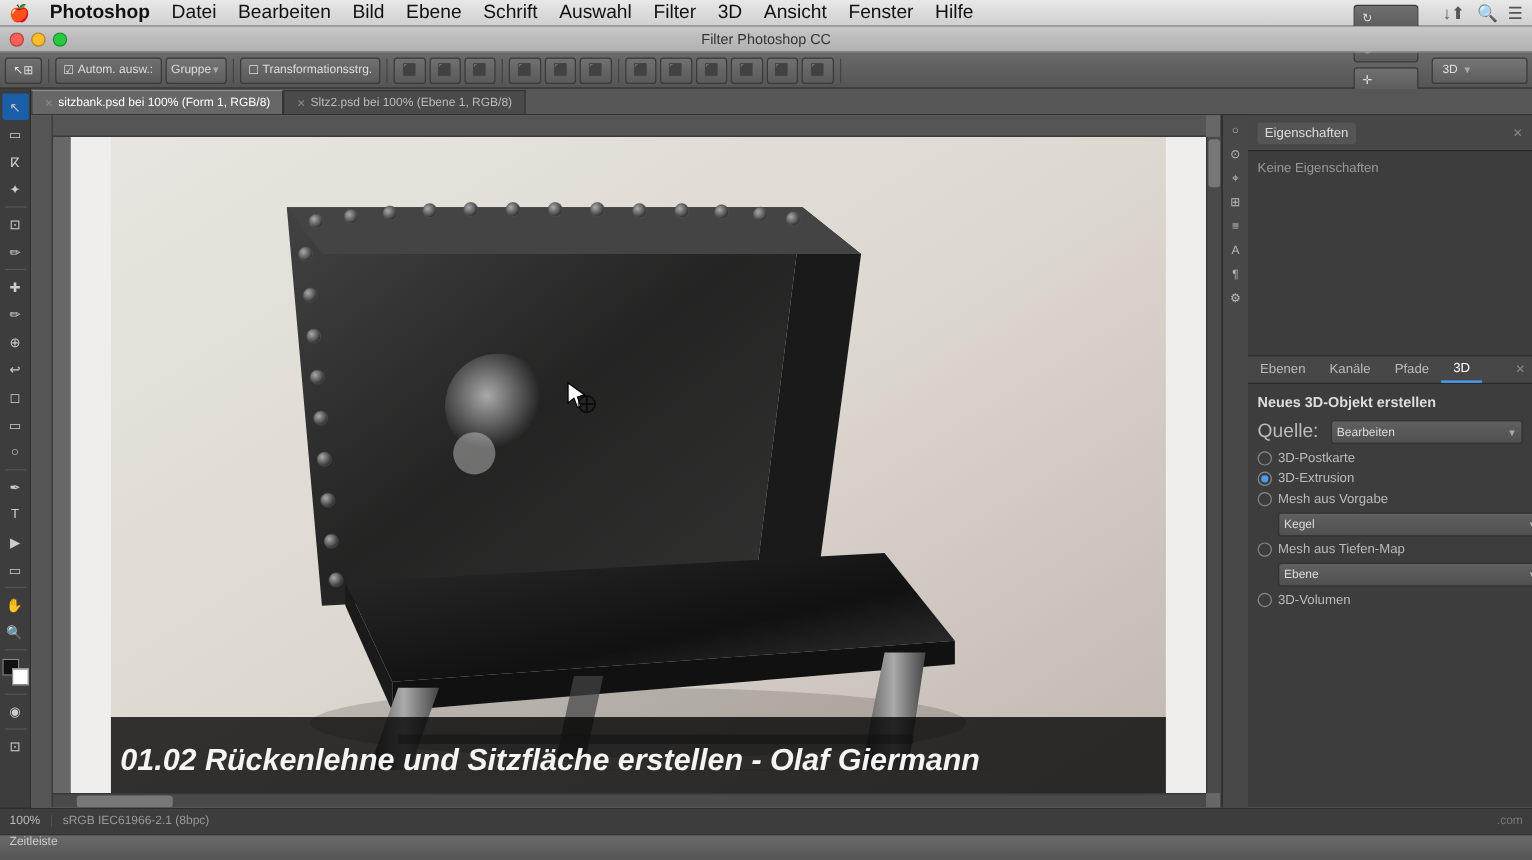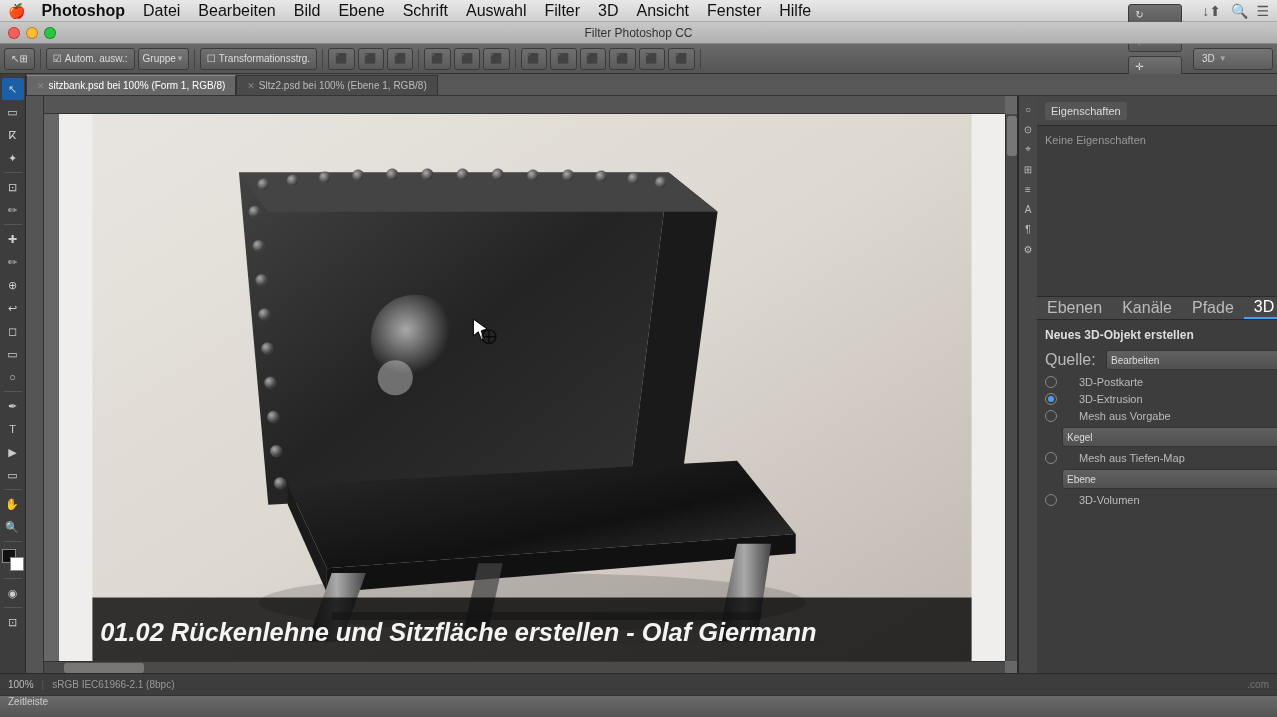--- a/index.html
+++ b/index.html
@@ -277,21 +277,21 @@
     .bottom-tabs {
       height: 24px;
       background: #474747;
       display: flex;
       align-items: center;
       border-bottom: 1px solid #2a2a2a;
       border-top: 1px solid #2a2a2a;
     }
     .bottom-tab {
       padding: 3px 10px;
-      font-size: 16px;
+      font-size: 11px;
       color: #bbb;
       cursor: pointer;
       height: 100%;
       display: flex;
       align-items: center;
     }
     .bottom-tab.active {
       color: #fff;
       border-bottom: 2px solid #4a9ef0;
     }
@@ -338,21 +338,21 @@
       font-size: 10px;
       padding: 0 4px;
       display: flex;
       align-items: center;
       justify-content: space-between;
       cursor: pointer;
     }
     .radio-row {
       display: flex;
       align-items: center;
-      gap: 22px;
+      gap: 5px;
       margin-bottom: 5px;
       font-size: 11px;
       color: #bbb;
     }
     .radio-circle {
       width: 12px; height: 12px;
       border-radius: 50%;
       border: 1px solid #888;
       background: #3d3d3d;
       flex-shrink: 0;

